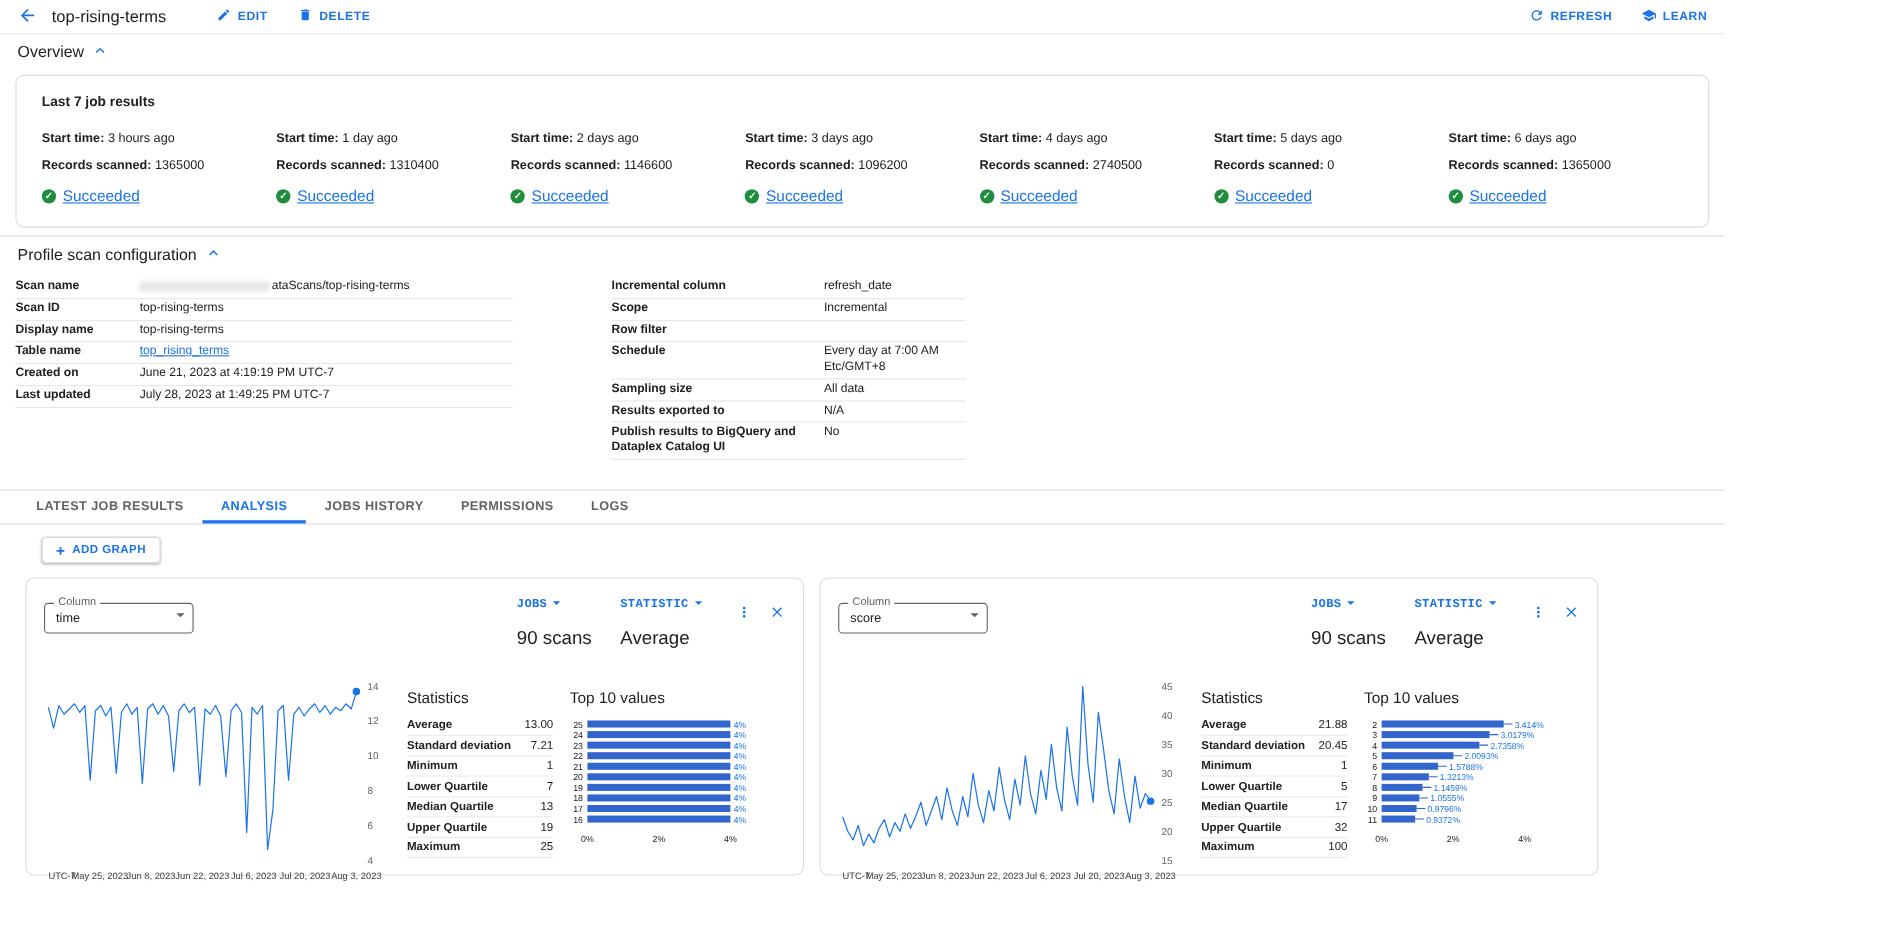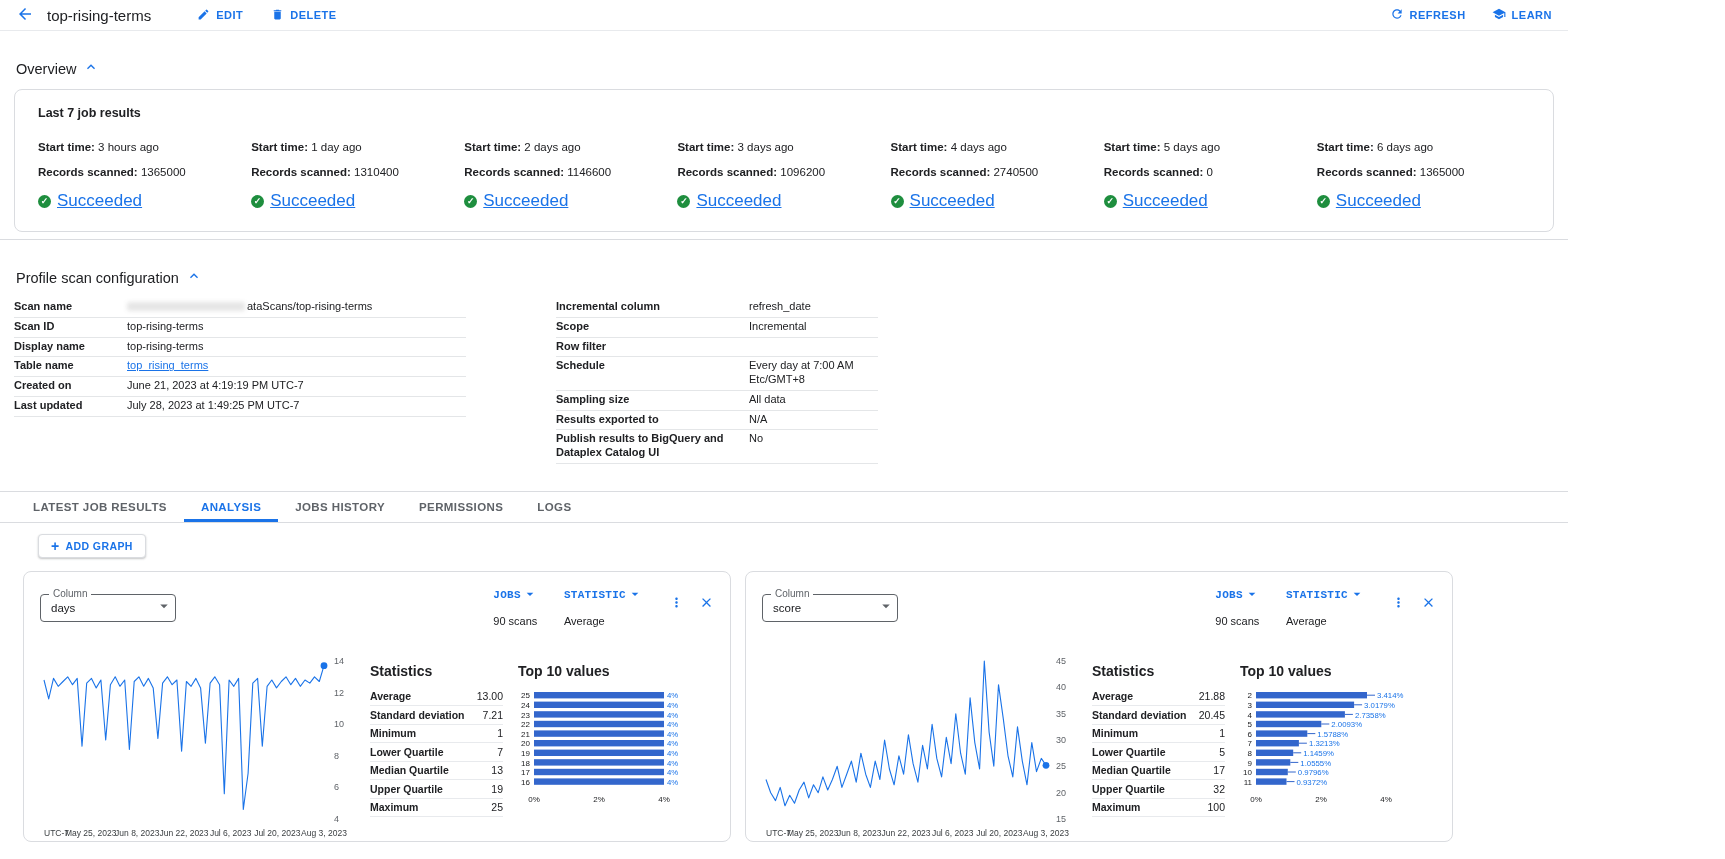--- a/index.html
+++ b/index.html
@@ -12,33 +12,33 @@
   .iconbtn{background:none;border:none;cursor:pointer;display:inline-flex;align-items:center;padding:0}
   .back-btn{margin-right:13px}
   .page-title{font-size:15px;color:#202124;font-weight:normal}
   .text-btn{display:inline-flex;align-items:center;gap:6px;color:#1a73e8;font-size:11px;font-weight:bold;letter-spacing:.5px;background:none;border:none;cursor:pointer;font-family:inherit}
   .btn-edit{margin-left:46px}
   .btn-delete{margin-left:28px}
   .topbar-spacer{flex:1}
   .btn-learn{margin-left:26px}
 
   
-  .section-head{display:flex;align-items:center;gap:7px;margin:28px 16px 11px}
+  .section-head{display:flex;align-items:center;gap:7px;margin:7px 16px 11px}
   .section-title{font-size:14.5px;font-weight:normal;color:#202124}
 
   
   .overview-card{margin:0 14px;border:1px solid #dadce0;border-radius:8px;padding:16px 23px 20px}
   .card-title{font-size:12.5px;font-weight:bold;margin-bottom:21px}
   .jobs-grid{display:grid;grid-template-columns:repeat(7,1fr)}
   .job-line{font-size:11.5px;margin-bottom:13px;white-space:nowrap}
   .job-label{font-weight:bold}
   .job-status{display:flex;align-items:center;gap:6px;margin-top:3px}
   .check{width:13px;height:13px;border-radius:50%;background:#1e8e3e;color:#fff;font-size:9px;line-height:13px;display:inline-flex;align-items:center;justify-content:center;font-weight:bold;flex:none}
   .link{color:#1a73e8;text-decoration:underline;cursor:pointer}
-  .job-status .link{font-size:17px}
+  .job-status .link{font-size:14px}
 
   .section-divider{border:none;border-top:1px solid #dadce0;margin-top:7px}
 
   
   .config-grid{display:flex;margin-left:14px}
   .cfg-left{width:452px}
   .cfg-right{width:322px;margin-left:90px}
   .cfg-row{display:flex;border-bottom:1px solid #e4e6e8;padding:2px 0 3px;min-height:16px;font-size:11px;align-items:flex-start}
   .cfg-left .cfg-label{width:113px;flex:none}
   .cfg-right .cfg-label{width:193px;flex:none}
@@ -58,26 +58,26 @@
 
   
   .panels{display:grid;grid-template-columns:708px 708px;gap:14px;margin:13px 0 20px 23px}
   .panel{border:1px solid #dadce0;border-radius:8px;height:271px;padding:14px 16px 0;background:#fff}
   .panel-header{display:flex;justify-content:space-between;align-items:flex-start}
   .select{position:relative;width:136px;height:28px;border:1px solid #5f6368;border-radius:4px;display:flex;align-items:center;justify-content:space-between;padding:0 2px 0 10px;margin-top:8px;cursor:pointer;background:#fff}
   .select-label{position:absolute;top:-7px;left:8px;background:#fff;padding:0 4px;font-size:10px;color:#5f6368}
   .select-value{font-size:11.5px}
   .hdr-controls{display:flex;align-items:flex-start;gap:26px}
   .ctrl-top{display:flex;align-items:center;gap:1px;color:#1a73e8;font-size:11px;font-weight:bold;letter-spacing:.3px;cursor:pointer;background:none;border:none;font-family:Liberation Mono, monospace}
-  .ctrl-value{margin-top:10px;font-size:11px;color:#202124}
+  .ctrl-value{margin-top:10px;font-size:17px;color:#202124}
   .panel-icons{display:flex;gap:15px;margin-top:9px;align-items:center}
   .panel-body{display:flex;margin-top:24px}
   .chart-wrap{flex:none}
   .stats-block{width:136px;margin-left:8px;padding-top:12px}
-  .block-title{font-size:14px;font-weight:bold;margin-bottom:9px}
+  .block-title{font-size:14px;font-weight:normal;margin-bottom:9px}
   .stat-row{display:flex;justify-content:space-between;font-size:10.5px;padding:2.5px 0 3px;border-bottom:1px solid #e8eaed}
   .stat-label{font-weight:bold}
   .topvalues-block{margin-left:15px;padding-top:12px;width:196px}
 
   svg text{font-family:"Liberation Sans",sans-serif}
   .tick{font-size:9px;fill:#5f6368}
   .xlab{font-size:8.5px;fill:#3c4043}
   .cat{font-size:8px;fill:#202124}
   .vlab{font-size:7.8px;fill:#1a73e8}
 </style>
@@ -291,21 +291,21 @@
     <span>ADD GRAPH</span>
   </button>
 
   
   <div class="panels">
 
     <div class="panel">
       <div class="panel-header">
         <div class="select">
           <span class="select-label">Column</span>
-          <span class="select-value">days</span>
+          <span class="select-value">time</span>
           <span><svg width="18" height="18" viewBox="0 0 24 24" fill="#5f6368">
                 <path d="M7 10l5 5 5-5z"></path>
               </svg></span>
         </div>
         <div class="hdr-controls">
           <div class="ctrl">
             <button class="ctrl-top">
               <span>JOBS</span>
               <span><svg width="16" height="16" viewBox="0 0 24 24" fill="#1a73e8">
                     <path d="M7 10l5 5 5-5z"></path>

